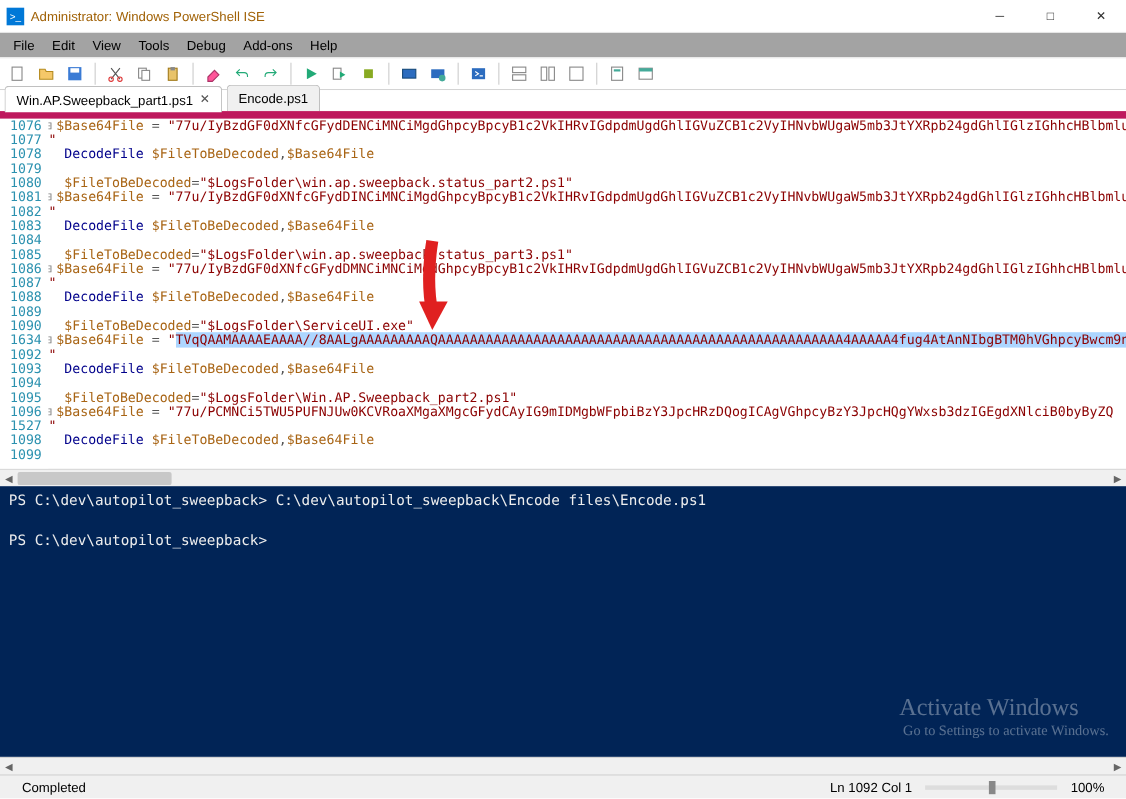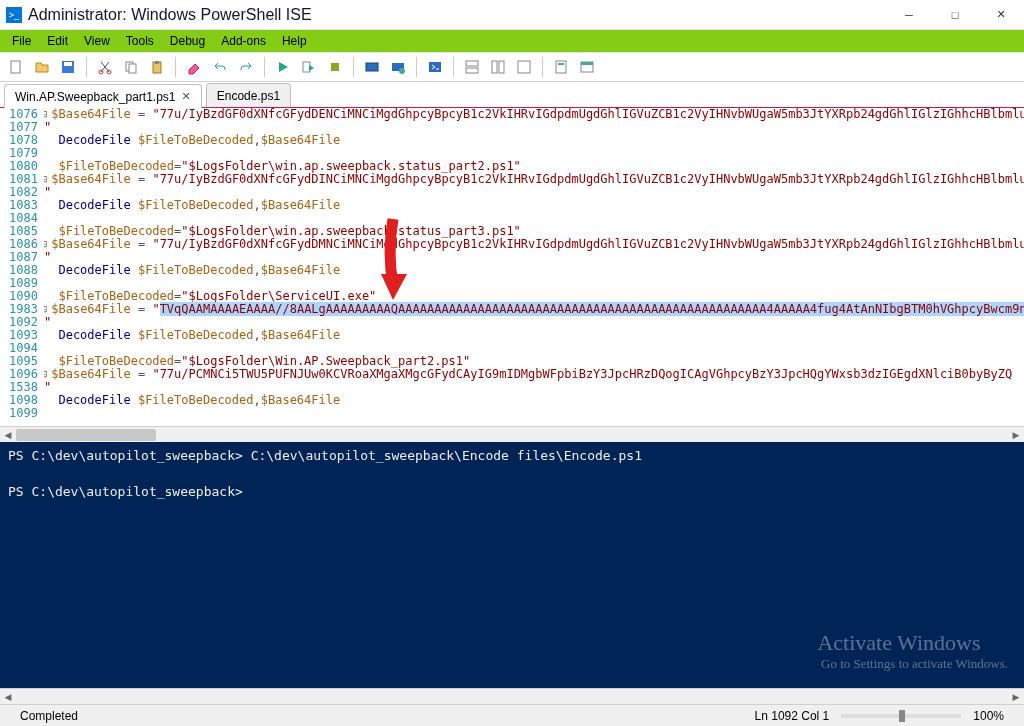--- a/index.html
+++ b/index.html
@@ -1,28 +1,28 @@
 <!DOCTYPE html>
 <html><head>
 <meta charset="utf-8">
 <style>
   * { box-sizing: border-box; margin: 0; padding: 0; }
   body { font-family: "Segoe UI", Tahoma, sans-serif; font-size: 12px; color: #000; background: #fff; width: 1024px; height: 726px; overflow: hidden; display: flex; flex-direction: column; }
   .titlebar { height: 30px; background: #fff; display: flex; align-items: center; border-bottom: 1px solid #e5e5e5; }
   .titlebar .icon { width: 16px; height: 16px; margin: 0 6px; background: #0078d7; display:inline-flex; align-items:center; justify-content:center; color:#fff; font-size:9px; }
-  .titlebar .title { flex: 1; font-size: 16px; color: #0f172a; }
+  .titlebar .title { flex: 1; font-size: 12px; color: #a16207; }
   .winbtns { display: flex; }
   .winbtn { width: 46px; height: 30px; display: flex; align-items:center; justify-content:center; font-size: 11px; color:#333; }
-  .menubar { height: 22px; display: flex; align-items: center; padding: 0 4px; background:#84cc16; }
+  .menubar { height: 22px; display: flex; align-items: center; padding: 0 4px; background:#a3a3a3; }
   .menubar span { padding: 2px 8px; font-size: 12px; }
   .toolbar { height: 30px; display: flex; align-items: center; padding: 2px 4px; gap: 2px; border-top:1px solid #e5e5e5; border-bottom:1px solid #d0d0d0; background:#fff; }
   .tbtn { width: 24px; height: 24px; display:flex; align-items:center; justify-content:center; border-radius:2px; }
   .tbtn svg { width:16px; height:16px; }
   .tsep { width:1px; height:20px; background:#ccc; margin:0 4px; }
-  .tabstrip { height: 26px; display:flex; align-items:flex-end; padding: 0 4px; background:#fff; border-bottom:1px solid #be185d; gap:4px; }
+  .tabstrip { height: 26px; display:flex; align-items:flex-end; padding: 0 4px; background:#fff; border-bottom:7px solid #be185d; gap:4px; }
   .tab { height: 24px; padding: 0 10px; display:flex; align-items:center; gap:6px; border:1px solid #c0c0c0; border-bottom:none; border-radius:4px 4px 0 0; background:#f0f0f0; font-size:12px; }
   .tab.active { background:#fff; position:relative; top:1px; }
   .tab .x { font-size:11px; color:#555; }
   .editor { flex: 0 0 auto; height: 318px; display:flex; overflow:hidden; background:#fff; font-family: Consolas, monospace; font-size: 12px; line-height: 13px; position:relative; }
   .gutter { width: 44px; text-align:right; color:#2b91af; padding-right:6px; user-select:none; background:#fff; }
   .gutter div { height:13px; }
   .code { flex:1; white-space: pre; overflow:hidden; position:relative; }
   .code div { height:13px; }
   .c-str { color:#8b0000; }
   .c-cmd { color:#00008b; }
@@ -209,27 +209,27 @@
       <div>1081</div>
       <div>1082</div>
       <div>1083</div>
       <div>1084</div>
       <div>1085</div>
       <div>1086</div>
       <div>1087</div>
       <div>1088</div>
       <div>1089</div>
       <div>1090</div>
-      <div>1983</div>
+      <div>1634</div>
       <div>1092</div>
       <div>1093</div>
       <div>1094</div>
       <div>1095</div>
       <div>1096</div>
-      <div>1538</div>
+      <div>1527</div>
       <div>1098</div>
       <div>1099</div>
     </div>
   <div class="code" id="code"><div><span class="fold">⊟</span><span class="c-var">$Base64File</span><span class="c-op"> = </span><span class="c-str">"77u/IyBzdGF0dXNfcGFydDENCiMNCiMgdGhpcyBpcyB1c2VkIHRvIGdpdmUgdGhlIGVuZCB1c2VyIHNvbWUgaW5mb3JtYXRpb24gdGhlIGlzIGhhcHBlbmluZw</span></div><div><span class="c-str">"</span></div><div><span class="c-cmd">  DecodeFile </span><span class="c-var">$FileToBeDecoded</span><span class="c-op">,</span><span class="c-var">$Base64File</span></div><div></div><div><span class="c-var">  $FileToBeDecoded</span><span class="c-op">=</span><span class="c-str">"$LogsFolder\win.ap.sweepback.status_part2.ps1"</span></div><div><span class="fold">⊟</span><span class="c-var">$Base64File</span><span class="c-op"> = </span><span class="c-str">"77u/IyBzdGF0dXNfcGFydDINCiMNCiMgdGhpcyBpcyB1c2VkIHRvIGdpdmUgdGhlIGVuZCB1c2VyIHNvbWUgaW5mb3JtYXRpb24gdGhlIGlzIGhhcHBlbmluZw</span></div><div><span class="c-str">"</span></div><div><span class="c-cmd">  DecodeFile </span><span class="c-var">$FileToBeDecoded</span><span class="c-op">,</span><span class="c-var">$Base64File</span></div><div></div><div><span class="c-var">  $FileToBeDecoded</span><span class="c-op">=</span><span class="c-str">"$LogsFolder\win.ap.sweepback.status_part3.ps1"</span></div><div><span class="fold">⊟</span><span class="c-var">$Base64File</span><span class="c-op"> = </span><span class="c-str">"77u/IyBzdGF0dXNfcGFydDMNCiMNCiMgdGhpcyBpcyB1c2VkIHRvIGdpdmUgdGhlIGVuZCB1c2VyIHNvbWUgaW5mb3JtYXRpb24gdGhlIGlzIGhhcHBlbmluZw</span></div><div><span class="c-str">"</span></div><div><span class="c-cmd">  DecodeFile </span><span class="c-var">$FileToBeDecoded</span><span class="c-op">,</span><span class="c-var">$Base64File</span></div><div></div><div><span class="c-var">  $FileToBeDecoded</span><span class="c-op">=</span><span class="c-str">"$LogsFolder\ServiceUI.exe"</span></div><div><span class="fold">⊟</span><span class="c-var">$Base64File</span><span class="c-op"> = </span><span class="c-str">"</span><span class="c-str sel">TVqQAAMAAAAEAAAA//8AALgAAAAAAAAAQAAAAAAAAAAAAAAAAAAAAAAAAAAAAAAAAAAAAAAAAAAAAAAAAAAA4AAAAA4fug4AtAnNIbgBTM0hVGhpcyBwcm9n</span></div><div><span class="c-str">"</span></div><div><span class="c-cmd">  DecodeFile </span><span class="c-var">$FileToBeDecoded</span><span class="c-op">,</span><span class="c-var">$Base64File</span></div><div></div><div><span class="c-var">  $FileToBeDecoded</span><span class="c-op">=</span><span class="c-str">"$LogsFolder\Win.AP.Sweepback_part2.ps1"</span></div><div><span class="fold">⊟</span><span class="c-var">$Base64File</span><span class="c-op"> = </span><span class="c-str">"77u/PCMNCi5TWU5PUFNJUw0KCVRoaXMgaXMgcGFydCAyIG9mIDMgbWFpbiBzY3JpcHRzDQogICAgVGhpcyBzY3JpcHQgYWxsb3dzIGEgdXNlciB0byByZQ</span></div><div><span class="c-str">"</span></div><div><span class="c-cmd">  DecodeFile </span><span class="c-var">$FileToBeDecoded</span><span class="c-op">,</span><span class="c-var">$Base64File</span></div><div></div></div>
   <svg class="arrow" width="40" height="90" viewBox="0 0 40 90">
     <path d="M18 5 C 14 30 14 50 18 70" stroke="#e02020" stroke-width="11" fill="none"></path>
     <path d="M6 60 L18 86 L32 60 Z" fill="#e02020"></path>
   </svg>
 </div>
 

